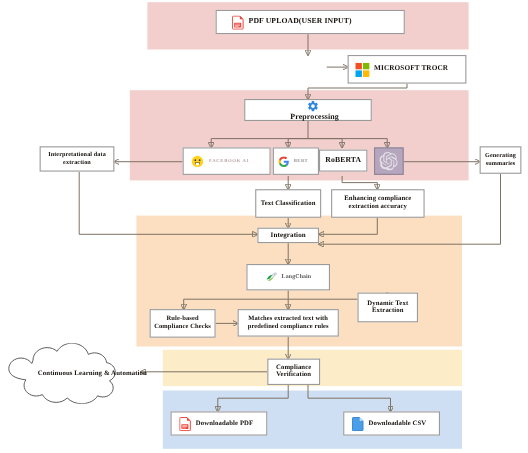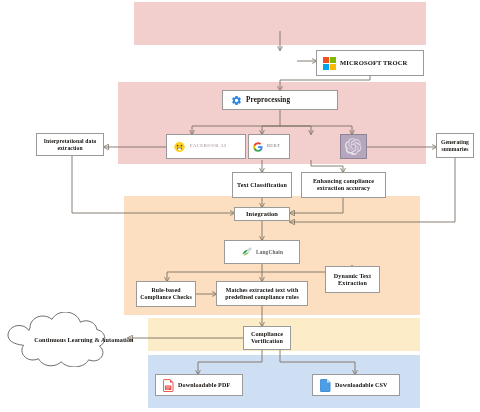--- a/index.html
+++ b/index.html
@@ -105,35 +105,48 @@
     <path d="M196,294 L216,294" marker-end="url(#ah)"></path>
 
     <path d="M262,306 L262,326" marker-end="url(#ah)"></path>
 
     <path d="M243,338 L128,338" marker-end="url(#ah)"></path>
 
     <path d="M262,350 L262,362 L198,362 L198,374" marker-end="url(#ah)"></path>
     <path d="M280,350 L280,362 L355,362 L355,374" marker-end="url(#ah)"></path>
   </svg>
 
+  <div class="node with-icon" style="left:196px;top:9px;width:172px;height:22px;font-size:7px;padding-left:14px;">
+    <span class="ico">
+      <svg width="11" height="13" viewBox="0 0 11 13">
+        <path d="M1 .6h6l3 3v8.3a.6.6 0 0 1-.6.6H1a.6.6 0 0 1-.6-.6V1.2A.6.6 0 0 1 1 .6z" fill="#fff" stroke="#e8453c" stroke-width=".9"></path>
+        <path d="M7 .6l3 3H7.4A.4.4 0 0 1 7 3.2z" fill="#e8453c"></path>
+        <rect x="1.9" y="6.6" width="6.4" height="4.4" rx=".4" fill="#e8453c"></rect>
+        <rect x="2.7" y="7.6" width="4.6" height=".5" fill="#fff"></rect>
+        <rect x="2.7" y="8.7" width="4.6" height=".5" fill="#fff"></rect>
+        <rect x="2.7" y="9.8" width="3.1" height=".5" fill="#fff"></rect>
+      </svg>
+    </span>
+    <span class="lbl">PDF UPLOAD(USER INPUT)</span>
+  </div>
 
 
   <div class="node with-icon" style="left:316px;top:50px;width:108px;height:26px;font-size:6.6px;padding-left:6px;">
     <span class="ico">
       <svg width="13" height="13" viewBox="0 0 13 13">
         <rect x="0" y="0" width="6" height="6" fill="#f25022"></rect>
         <rect x="7" y="0" width="6" height="6" fill="#7fba00"></rect>
         <rect x="0" y="7" width="6" height="6" fill="#00a4ef"></rect>
         <rect x="7" y="7" width="6" height="6" fill="#ffb900"></rect>
       </svg>
     </span>
     <span class="lbl">MICROSOFT TROCR</span>
   </div>
 
-  <div class="node with-icon" style="left:222px;top:90px;width:116px;height:20px;font-size:7.2px;padding-left:8px;">
+  <div class="node with-icon" style="left:222px;top:90px;width:116px;height:20px;font-size:7.2px;padding-left:8px;flex-direction:column;">
     <span class="ico">
       <svg width="11" height="11" viewBox="0 0 24 24">
         <path fill="#2e86de" d="M19.4 13a7.8 7.8 0 0 0 0-2l2.1-1.6a.5.5 0 0 0 .1-.6l-2-3.5a.5.5 0 0 0-.6-.2l-2.5 1a7.6 7.6 0 0 0-1.7-1L14.5 2.4a.5.5 0 0 0-.5-.4h-4a.5.5 0 0 0-.5.4L9.2 5.1a7.6 7.6 0 0 0-1.7 1l-2.5-1a.5.5 0 0 0-.6.2l-2 3.5a.5.5 0 0 0 .1.6L4.6 11a7.8 7.8 0 0 0 0 2l-2.1 1.6a.5.5 0 0 0-.1.6l2 3.5a.5.5 0 0 0 .6.2l2.5-1a7.6 7.6 0 0 0 1.7 1l.3 2.7a.5.5 0 0 0 .5.4h4a.5.5 0 0 0 .5-.4l.3-2.7a7.6 7.6 0 0 0 1.7-1l2.5 1a.5.5 0 0 0 .6-.2l2-3.5a.5.5 0 0 0-.1-.6zM12 15.6A3.6 3.6 0 1 1 15.6 12 3.6 3.6 0 0 1 12 15.6z"></path>
       </svg>
     </span>
     <span class="lbl">Preprocessing</span>
   </div>
 
   <div class="node with-icon" style="left:166px;top:134px;width:80px;height:25px;font-size:4.3px;color:#b9a6a6;padding-left:6px;letter-spacing:.6px;">
     <span class="ico">
@@ -155,20 +168,23 @@
       <svg width="10" height="10" viewBox="0 0 24 24">
         <path fill="#4285f4" d="M23 12.3c0-.8-.1-1.6-.2-2.3H12v4.4h6.2a5.3 5.3 0 0 1-2.3 3.5v2.9h3.7A11.1 11.1 0 0 0 23 12.3z"></path>
         <path fill="#34a853" d="M12 23.5c3.1 0 5.7-1 7.6-2.8l-3.7-2.9a7 7 0 0 1-10.4-3.6H1.7v3A11.5 11.5 0 0 0 12 23.5z"></path>
         <path fill="#fbbc05" d="M5.5 14.2a6.9 6.9 0 0 1 0-4.4v-3H1.7a11.5 11.5 0 0 0 0 10.4z"></path>
         <path fill="#ea4335" d="M12 5.1a6.2 6.2 0 0 1 4.4 1.7l3.3-3.3A11 11 0 0 0 12 .5 11.5 11.5 0 0 0 1.7 6.8l3.8 3a6.9 6.9 0 0 1 6.5-4.7z"></path>
       </svg>
     </span>
     <span class="lbl">BERT</span>
   </div>
 
+  <div class="node" style="left:290px;top:136px;width:44px;height:20px;font-size:7px;">
+    <span class="lbl">RoBERTA</span>
+  </div>
 
   <div class="node" style="left:340px;top:134px;width:27px;height:25px;background:#b5a6bd;border-color:#8e8395;">
     <span class="ico">
       <svg width="17" height="17" viewBox="0 0 24 24">
         <path fill="#e4e0e8" d="M21.6 9.8a5.9 5.9 0 0 0-.5-4.9 6 6 0 0 0-6.4-2.9A5.9 5.9 0 0 0 10.3.3a6 6 0 0 0-5.7 4.1 5.9 5.9 0 0 0-4 2.9 6 6 0 0 0 .7 7 5.9 5.9 0 0 0 .5 4.9 6 6 0 0 0 6.4 2.9 5.9 5.9 0 0 0 4.4 2 6 6 0 0 0 5.7-4.2 5.9 5.9 0 0 0 4-2.9 6 6 0 0 0-.7-7zM13.4 21.6a4.4 4.4 0 0 1-2.8-1l.1-.1 4.7-2.7a.8.8 0 0 0 .4-.7v-6.6l2 1.2v5.5a4.5 4.5 0 0 1-4.4 4.4zM3.8 17.5a4.4 4.4 0 0 1-.5-3l.1.1 4.7 2.7a.8.8 0 0 0 .8 0l5.8-3.3v2.3l-4.8 2.8a4.5 4.5 0 0 1-6.1-1.6zM2.6 7.9a4.4 4.4 0 0 1 2.3-1.9v5.6a.8.8 0 0 0 .4.7l5.7 3.3-2 1.2-4.7-2.8a4.5 4.5 0 0 1-1.7-6.1zM18.7 11.6l-5.8-3.4 2-1.1 4.8 2.7a4.4 4.4 0 0 1-.7 8v-5.5a.8.8 0 0 0-.3-.7zM20.7 8.5l-.1-.1L15.9 5.7a.8.8 0 0 0-.8 0L9.3 9V6.7l4.8-2.8a4.4 4.4 0 0 1 6.6 4.6zM8.2 12.7l-2-1.2V6a4.4 4.4 0 0 1 7.3-3.4l-.1.1-4.7 2.7a.8.8 0 0 0-.4.7zM9.3 10.4L11.9 9l2.6 1.5v3L11.9 15l-2.6-1.5z"></path>
       </svg>
     </span>
   </div>
 
   <div class="node" style="left:36px;top:133px;width:68px;height:23px;font-size:5.6px;padding:0 2px;">

